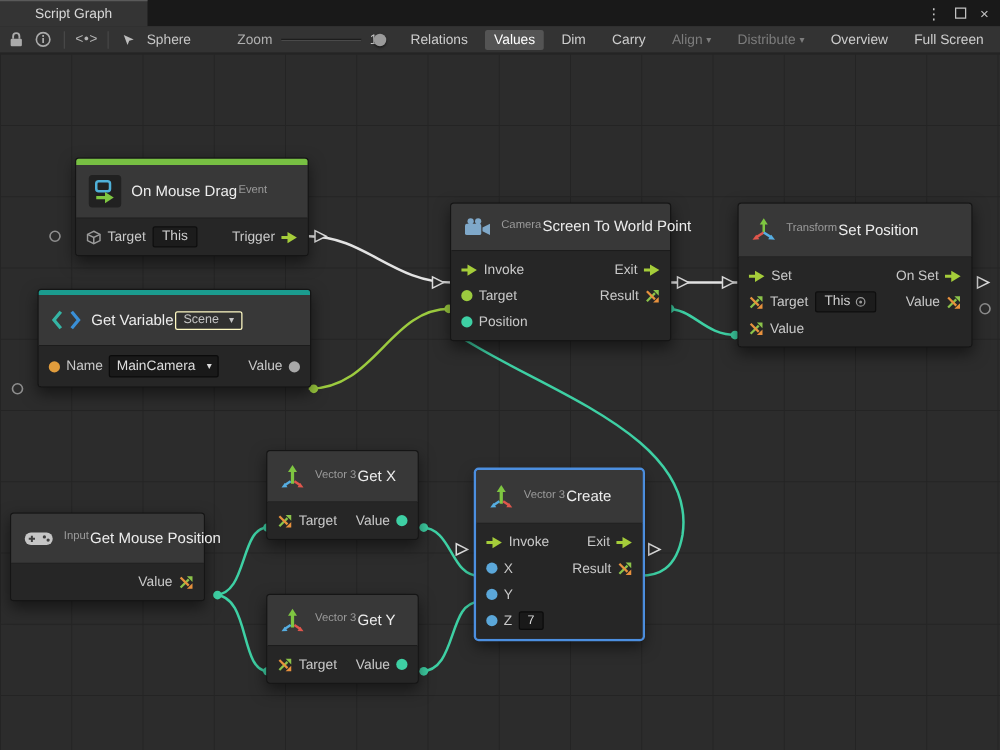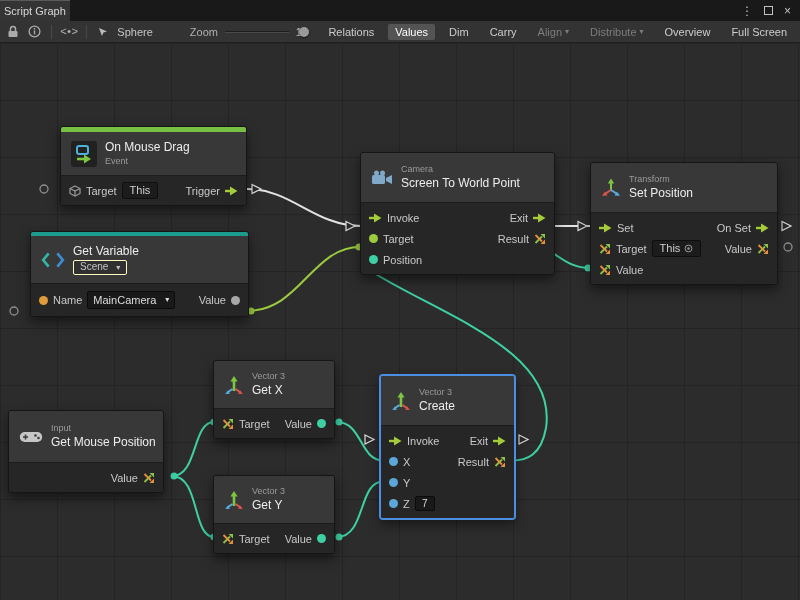--- a/index.html
+++ b/index.html
@@ -1,21 +1,21 @@
 <!DOCTYPE html>
 <html style="--flow-green: #a5cd3a; --edge-white: #e3e3e3; --edge-lime: #9ccb3f; --edge-teal: #3ed0a4; --event-strip: #78c043; --variable-strip: #1b9c8f; --selection-blue: #4c8fe0; --port-blue: #5ba7d9; --port-orange: #e09c3c; --port-grey: #a8a8a8; --toolbar-active: #545454;"><head>
 <meta charset="utf-8">
 <style>
   *{margin:0;padding:0;box-sizing:border-box}
   html,body{width:800px;height:600px;overflow:hidden;background:#2b2b2b;font-family:"Liberation Sans",sans-serif}
   .app{position:relative;width:800px;height:600px;user-select:none}
 
   
   .tabbar{position:absolute;top:0;left:0;right:0;height:21px;background:#191919;display:flex;align-items:stretch;z-index:5}
-  .tab{display:flex;align-items:center;padding:0 4px;background:#343434;border-top:1px solid #5a5a5a;color:#d8d8d8;font-size:11px;white-space:nowrap}
+  .tab{display:flex;align-items:center;padding:0 28px;background:#343434;border-top:1px solid #5a5a5a;color:#d8d8d8;font-size:11px;white-space:nowrap}
   .tab-controls{margin-left:auto;display:flex;align-items:center;gap:11px;padding-right:9px;color:#c2c2c2;font-size:12px}
   .tc{cursor:default;line-height:1}
   .tc.box{width:9px;height:9px;border:1px solid #c2c2c2;display:inline-block}
 
   
   .toolbar{position:absolute;top:21px;left:0;right:0;height:22px;background:#333;border-bottom:1px solid #202020;display:flex;align-items:center;padding:0 6px;font-size:11px;color:#c6c6c6;gap:7px;z-index:5}
   .tbicon{display:inline-flex;align-items:center;justify-content:center;min-width:14px}
   .tbicon.code{font-family:"Liberation Mono",monospace;font-size:11px;color:#b5b5b5;letter-spacing:-1px}
   .tbsep{width:1px;height:14px;background:#474747;margin:0 3px}
   .tbtext{white-space:nowrap}
@@ -44,21 +44,21 @@
   
   .node{position:absolute;z-index:2;background:#292929;border:1px solid #151515;border-radius:3px;box-shadow:0 5px 12px rgba(0,0,0,.5);color:#c9c9c9}
   .node.selected{border-color:var(--selection-blue);box-shadow:0 0 0 1px var(--selection-blue),0 5px 12px rgba(0,0,0,.5)}
   .strip{height:5px;border-radius:2px 2px 0 0}
   .strip.thin{height:4px}
   .nhead{display:flex;align-items:center;gap:8px;padding:8px 10px;background:#383838;border-bottom:1px solid #1c1c1c;border-radius:2px 2px 0 0}
   .nhead.tall{padding:11px 10px}
   .nhead.mid{padding:10px 10px}
   .nhead.big{padding:12px 10px}
   .strip + .nhead{border-radius:0}
-  .ntitles{display:flex;flex-direction:column;line-height:1.25;gap:1px}
+  .ntitles{display:flex;flex-direction:row;line-height:1.25;gap:1px}
   .ncat{font-size:9px;color:#9b9b9b}
   .ntitle{font-size:12px;color:#ededed;white-space:nowrap}
   .nbody{padding:4px 0;background:#262626;border-radius:0 0 2px 2px}
   .prow{display:flex;align-items:center;justify-content:space-between;height:21px;padding:0 8px;gap:8px}
   .prow.tall{height:24px}
   .prow.end{justify-content:flex-end}
   .pg{display:inline-flex;align-items:center;gap:5px}
   .plabel{font-size:11px;color:#c9c9c9;white-space:nowrap}
   .pdot{width:9px;height:9px;border-radius:50%;flex:none}
   .pill{display:inline-flex;align-items:center;gap:4px;background:#1c1c1c;border:1px solid #0e0e0e;border-radius:2px;padding:1px 7px;font-size:11px;color:#cfcfcf;line-height:1.2}
@@ -263,21 +263,21 @@
           </span>
         </span>
         <span class="pg">
           <span class="plabel">Value</span>
           <span class="pdot" style="background:var(--port-grey)"></span>
         </span>
       </div>
     </div>
   </div>
 
-  <div class="node" style="left:360px;top:152px;width:195px">
+  <div class="node" style="left:360px;top:162px;width:177px">
     <div class="nhead tall">
       <span class="picon">
         <svg width="22" height="15" viewBox="0 0 22 15">
             <circle cx="5.5" cy="3" r="2.5" fill="#7fa8c9"></circle>
             <circle cx="11.5" cy="3" r="2.5" fill="#7fa8c9"></circle>
             <rect x="1" y="5" width="13" height="9" rx="1.5" fill="#7fa8c9"></rect>
             <polygon points="15,8 21,5 21,14 15,11" fill="#7fa8c9"></polygon>
           </svg>
       </span>
       <div class="ntitles">

